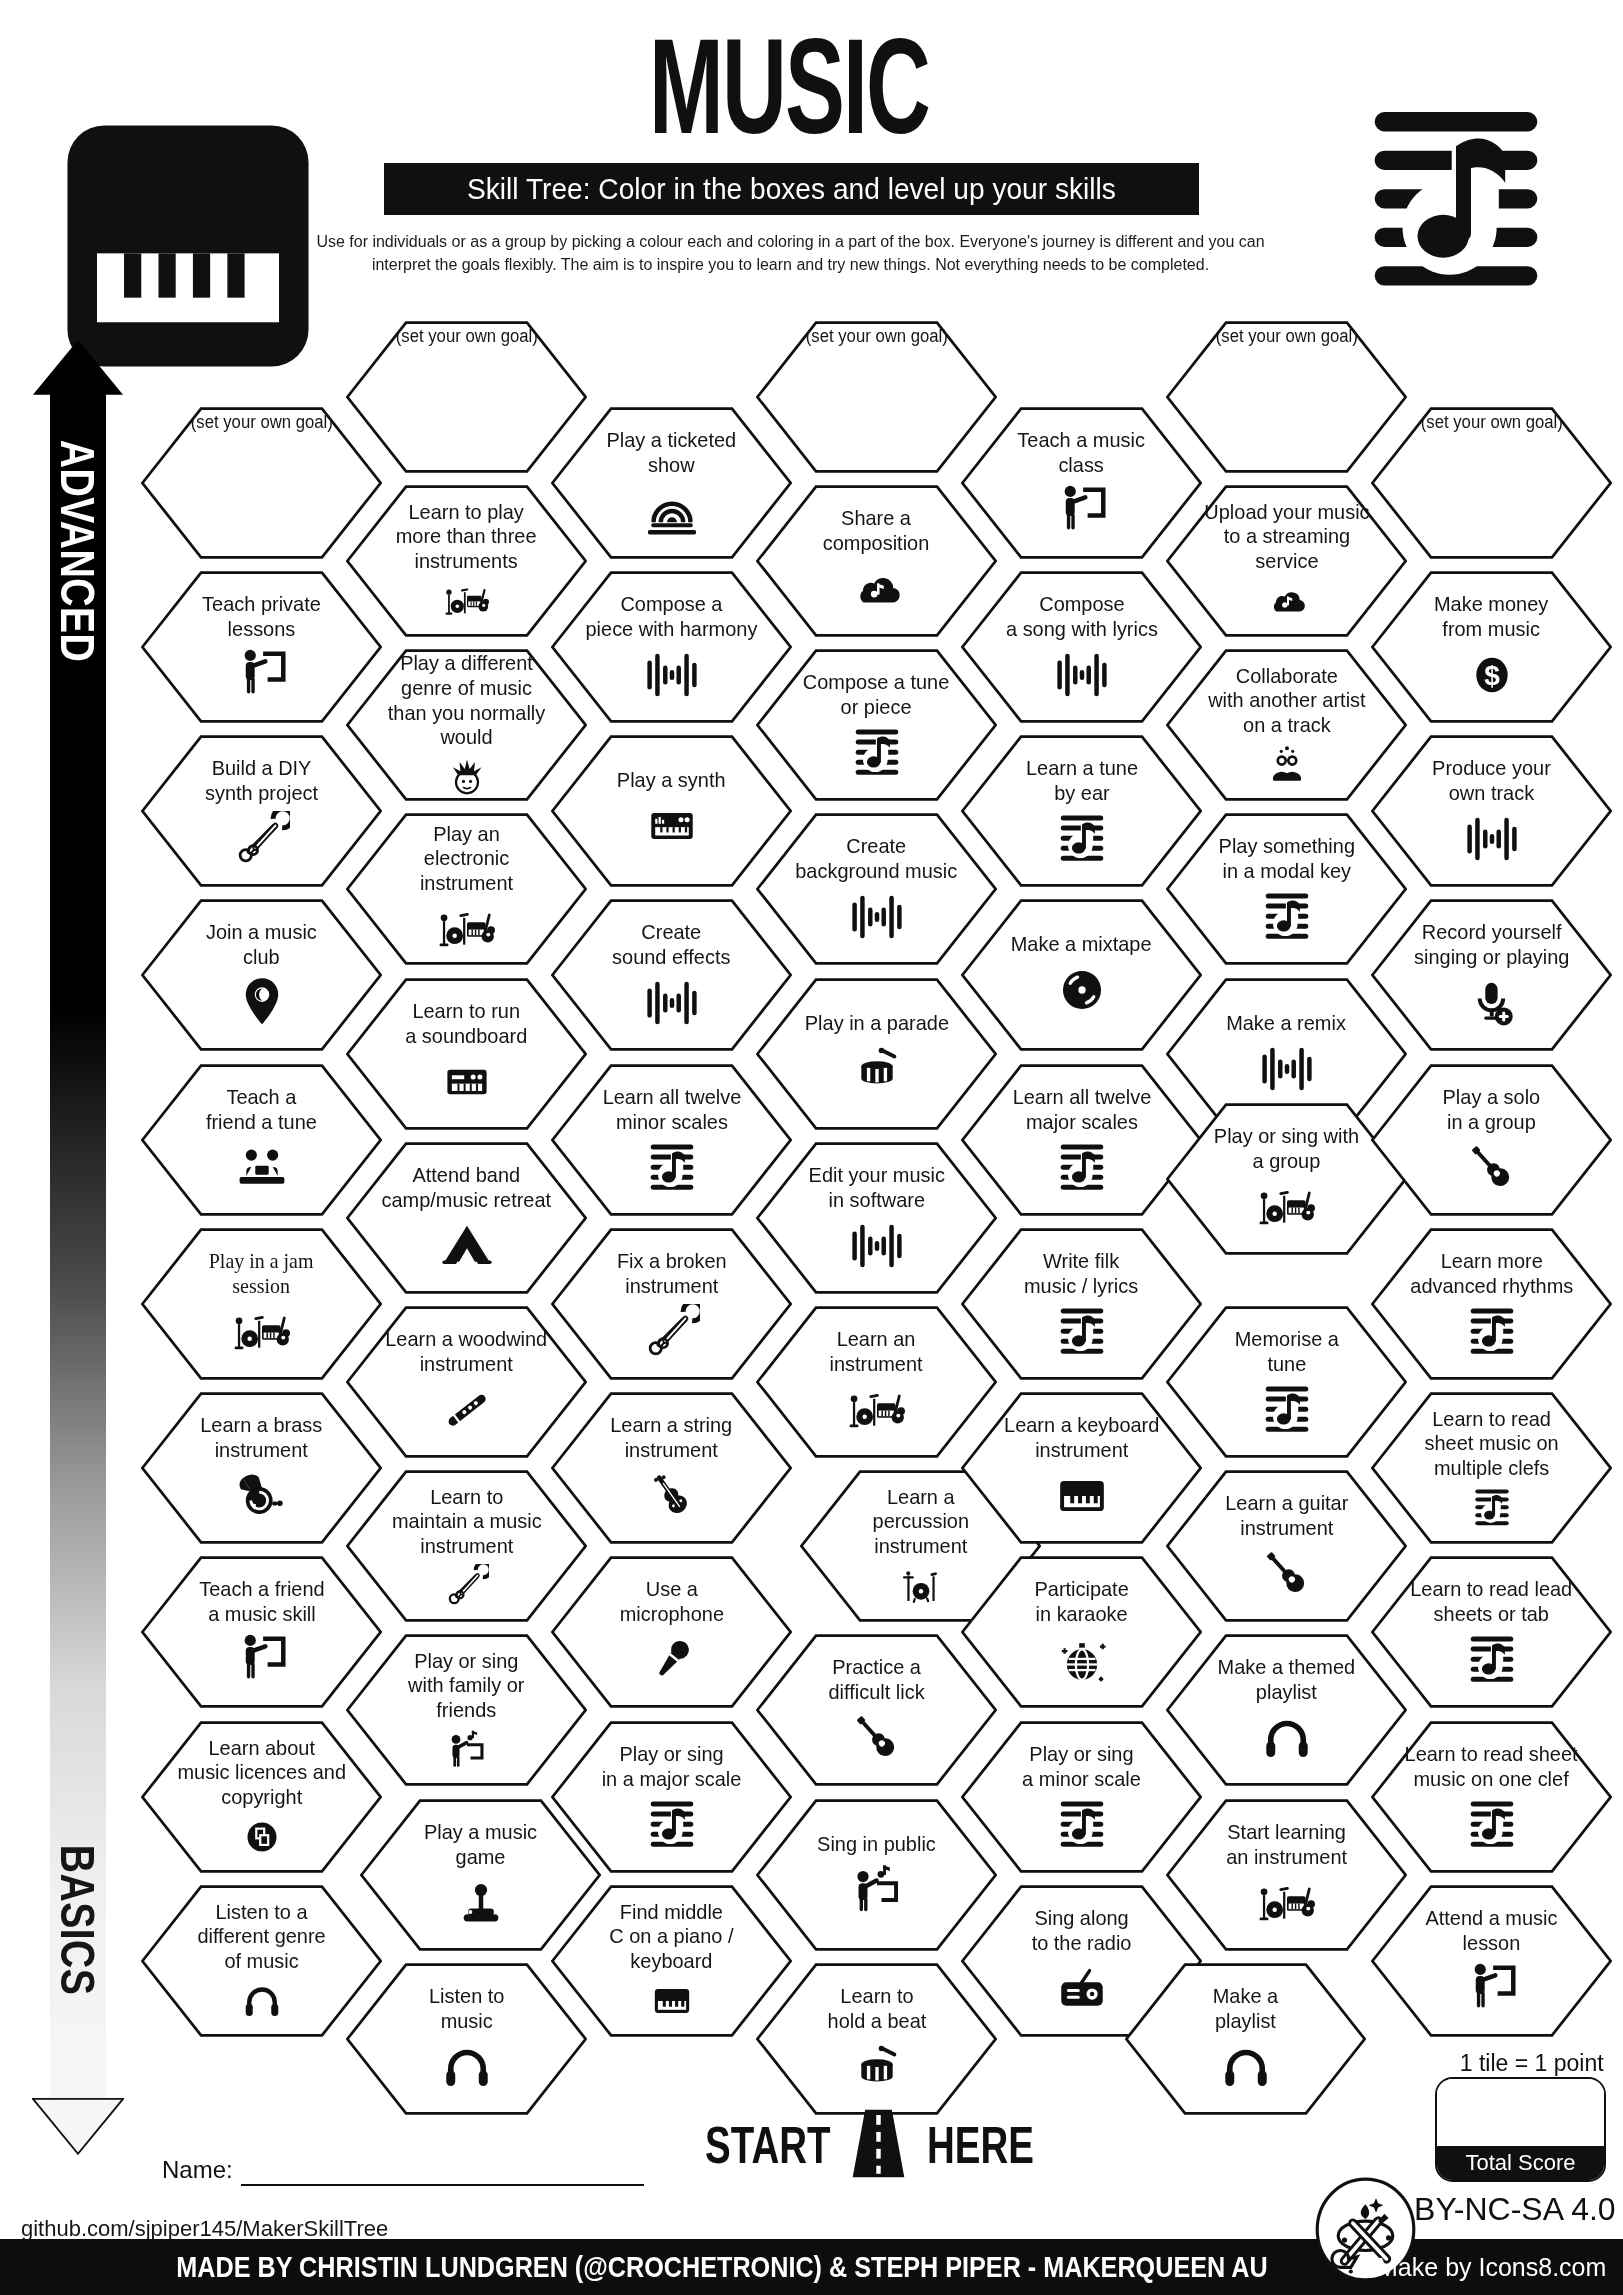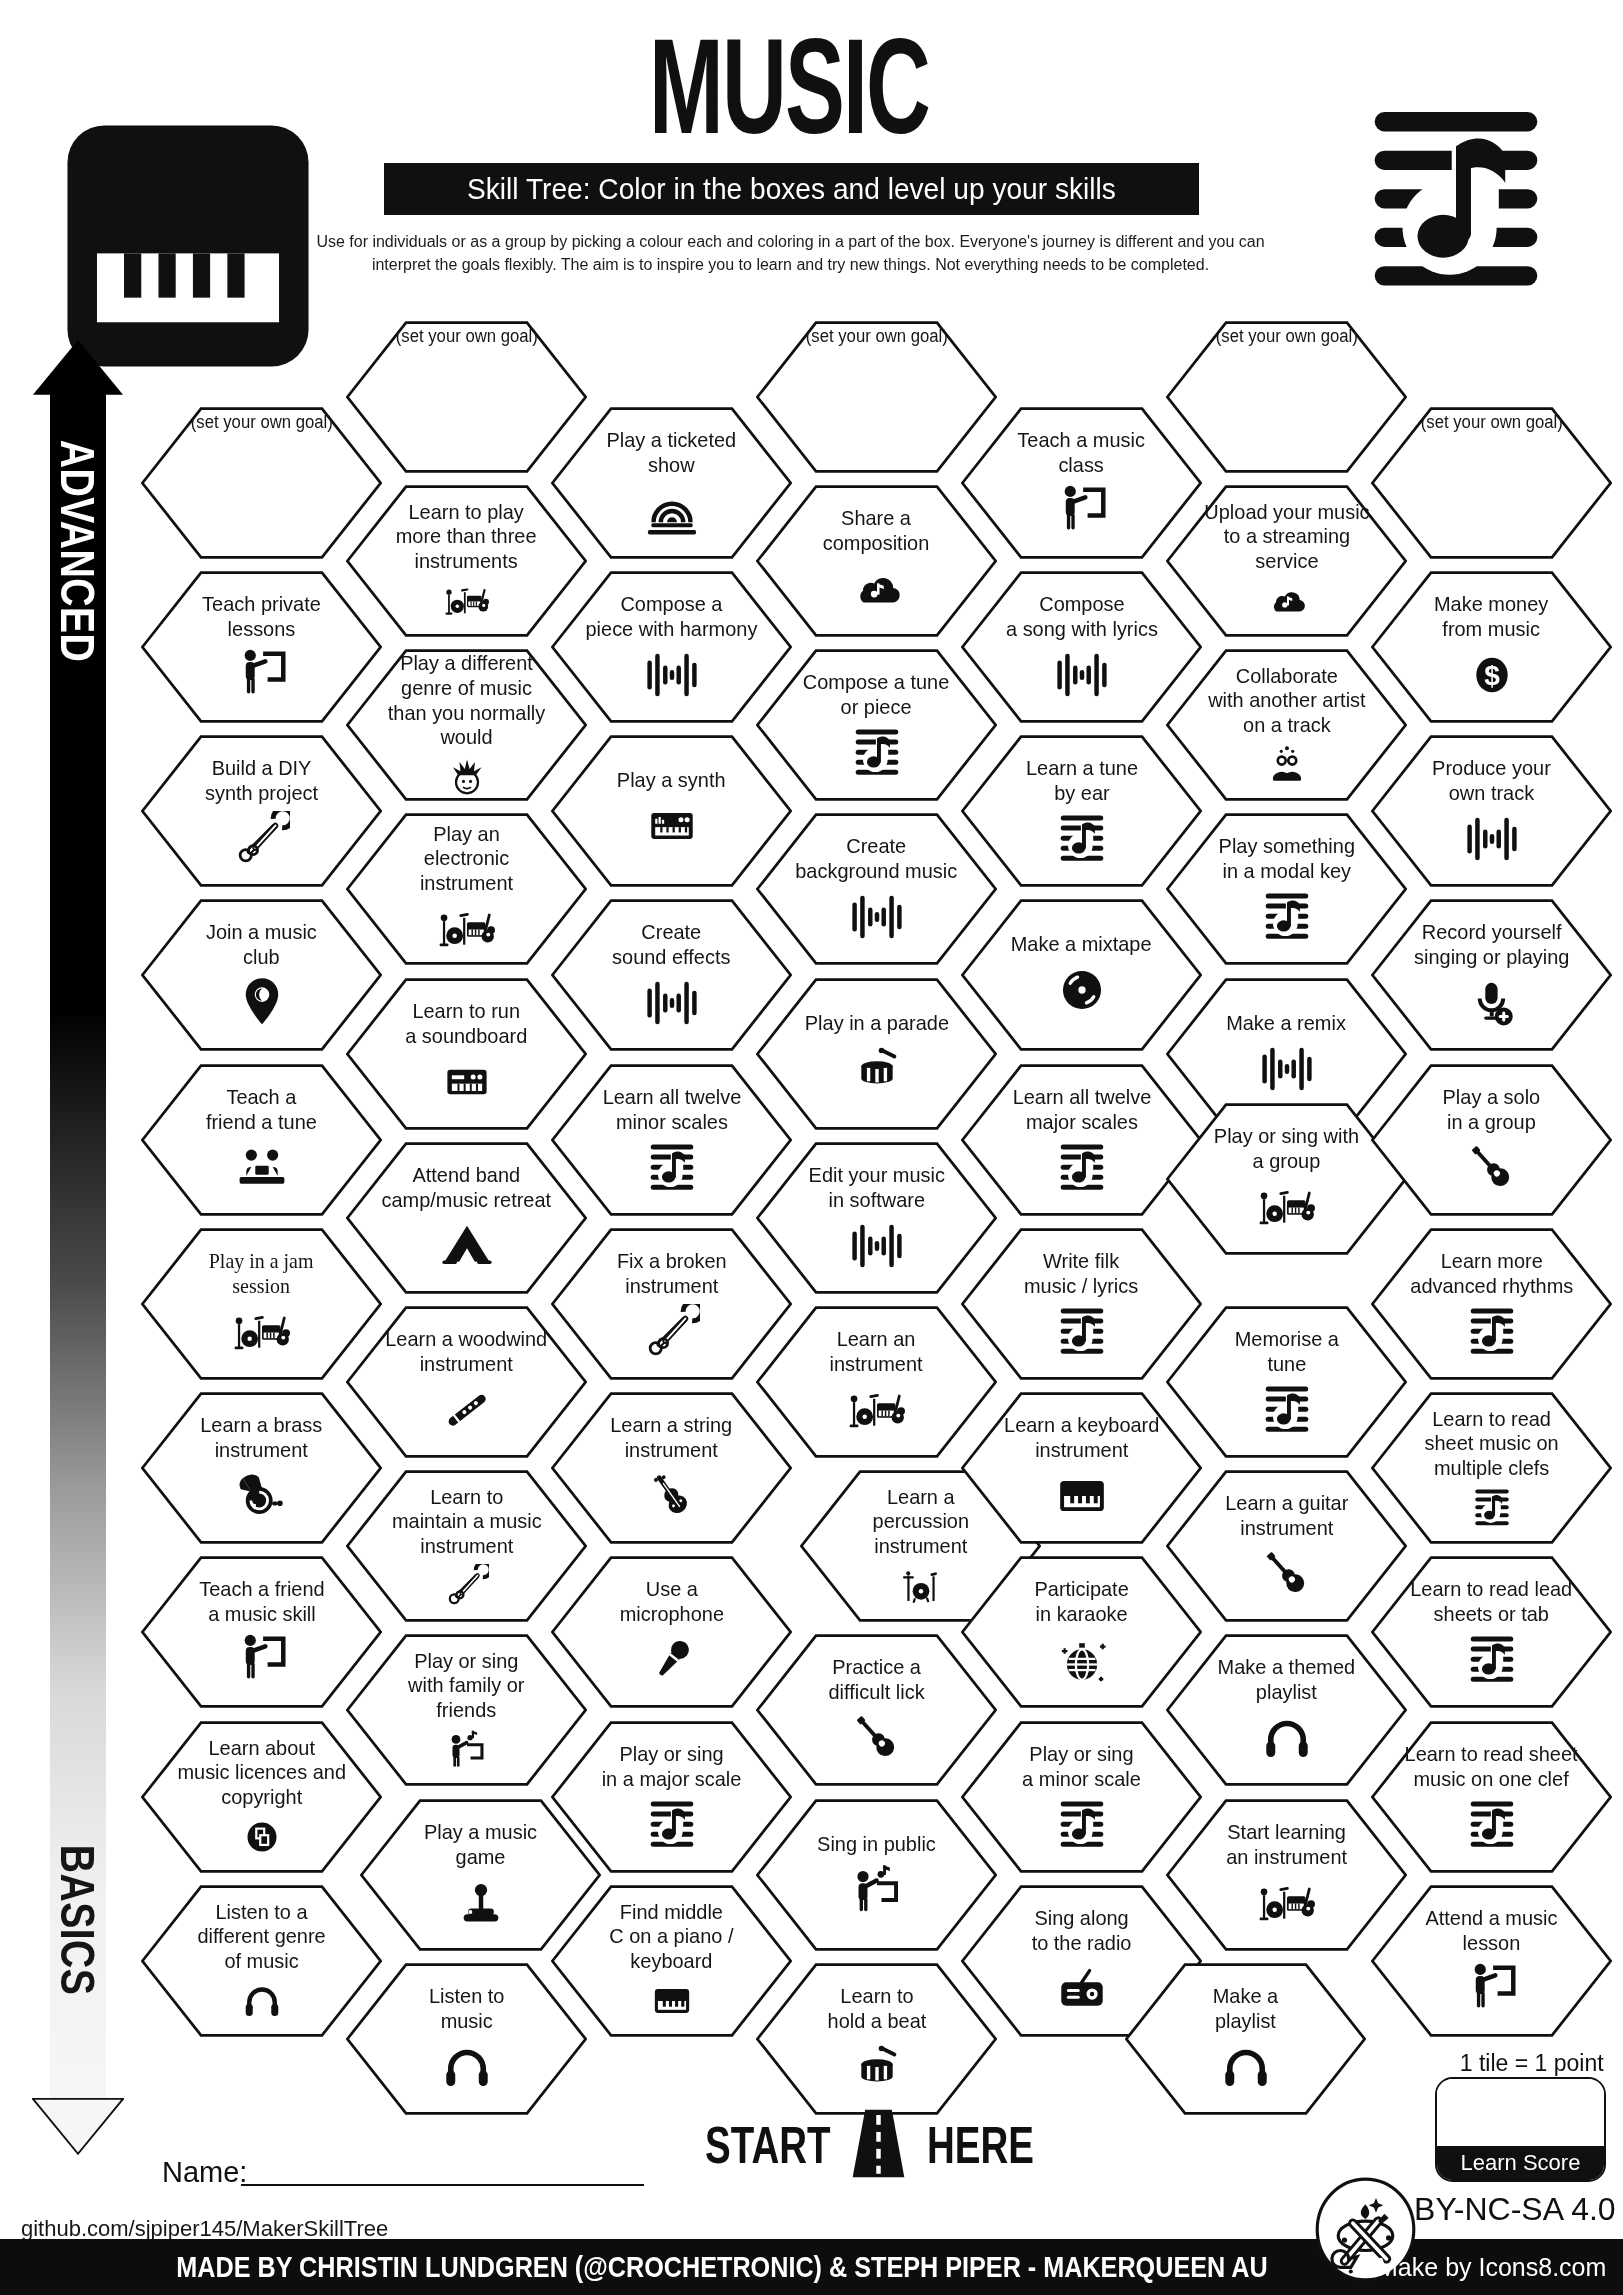--- a/index.html
+++ b/index.html
@@ -35,21 +35,21 @@
   .hex-label{font-size:21px;line-height:1.17;text-align:center;white-space:pre-line;
       transform:scaleX(0.95);color:#161616;}
   .hex.goal .hex-content{justify-content:flex-start;padding-top:5.6px;}
   .hex.goal .hex-label{font-size:17.6px;}
   .hex-icon svg{width:100%;height:100%;}
   .ico{fill:#101010;stroke:none;}
   
   #start-label{position:absolute;right:793px;top:2115px;font-size:52px;font-weight:700;transform:scaleX(0.74);transform-origin:right center;}
   #here-label{position:absolute;left:927px;top:2115px;font-size:52px;font-weight:700;transform:scaleX(0.74);transform-origin:left center;}
   #road-icon{position:absolute;left:834px;top:2099px;width:89px;height:89px;}
-  #name-row{position:absolute;left:162px;top:2156px;font-size:29px;}
+  #name-row{position:absolute;left:162px;top:2156px;font-size:24px;}
   #name-line{position:absolute;left:241px;top:2184px;width:403px;height:2.3px;background:#101010;}
   #github{position:absolute;left:21px;top:2216px;font-size:22px;color:#161616;}
   #tile-point{position:absolute;right:19.4px;top:2050px;font-size:23px;}
   #score-box{position:absolute;left:1435px;top:2077px;width:171px;height:105px;border:2.8px solid #101010;
       border-radius:17.6px;overflow:hidden;background:#fff;display:flex;flex-direction:column;}
   #score-empty{flex:1;background:#fff;}
   #score-bar{height:34px;background:#101010;display:flex;align-items:center;justify-content:center;}
   #score-bar span{color:#fff;font-size:22px;}
   #mq-logo{position:absolute;left:1313px;top:2177px;width:105px;height:111px;z-index:3;}
   #cc{position:absolute;right:7.4px;top:2191px;font-size:32px;font-weight:500;}
@@ -1439,21 +1439,21 @@
   <div id="here-label" data-interactable="false">HERE</div>
 
   <div id="name-row" data-interactable="false">Name:</div>
   <div id="name-line" data-interactable="true"></div>
   <div id="github" data-interactable="true">github.com/sjpiper145/MakerSkillTree</div>
 
   <div id="tile-point" data-interactable="false">1 tile = 1 point</div>
   <div id="score-box" data-interactable="false">
     <div id="score-empty" data-interactable="true"></div>
     <div id="score-bar" data-interactable="false">
-      <span data-interactable="false">Learn Score</span>
+      <span data-interactable="false">Total Score</span>
     </div>
   </div>
 
   <div id="mq-logo" data-interactable="false"><svg viewBox="0 0 100 100">
         <ellipse cx="50" cy="50" rx="46" ry="48" fill="#fff" stroke="#101010" stroke-width="3"></ellipse>
         <ellipse cx="50" cy="56" rx="26" ry="14" fill="none" stroke="#101010" stroke-width="3"></ellipse>
         <path d="M30 80 L62 42" stroke="#101010" stroke-width="9" stroke-linecap="round"></path>
         <path d="M30 80 L62 42" stroke="#fff" stroke-width="3.5" stroke-linecap="round"></path>
         <path d="M62 42 l6 -7 4 4 -7 6 z" fill="#101010"></path>
         <path d="M38 44 L70 78" stroke="#101010" stroke-width="9" stroke-linecap="round"></path>

